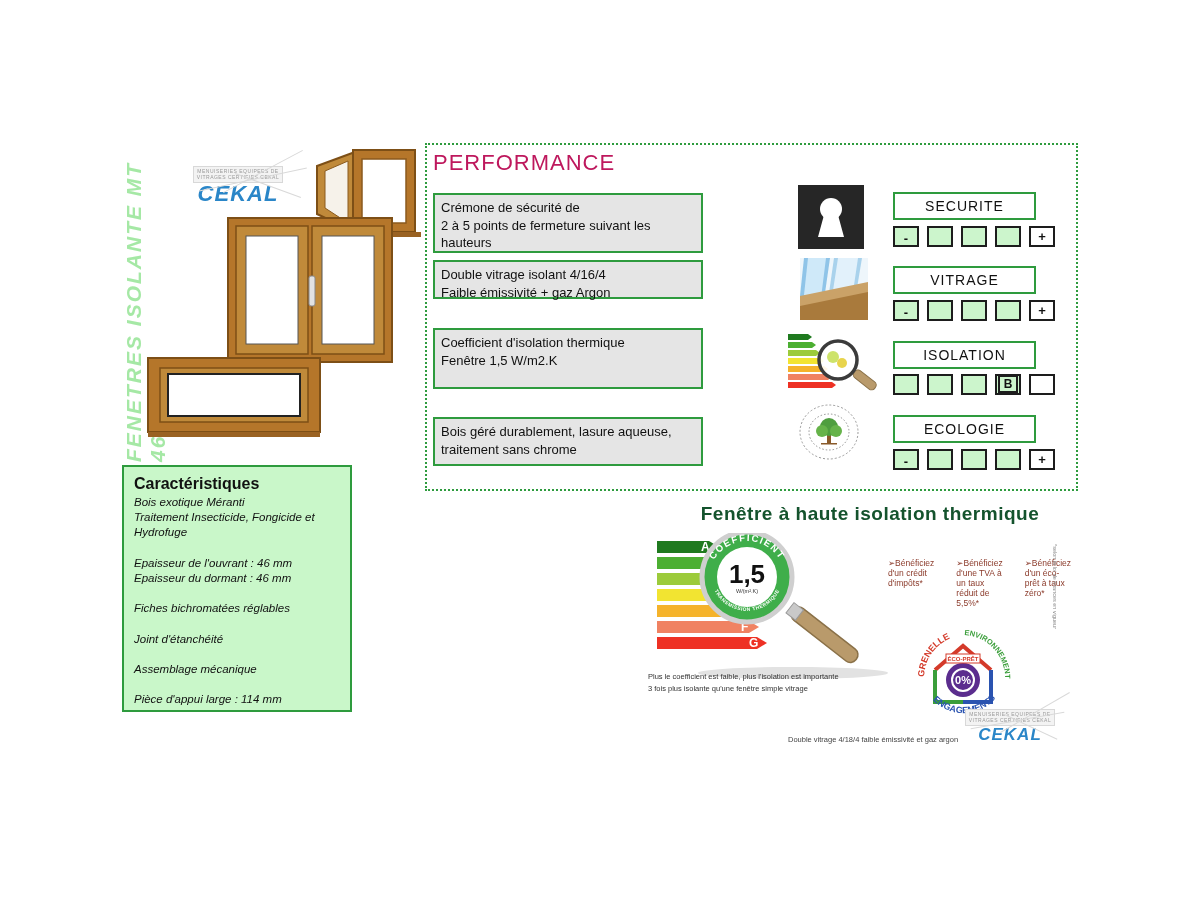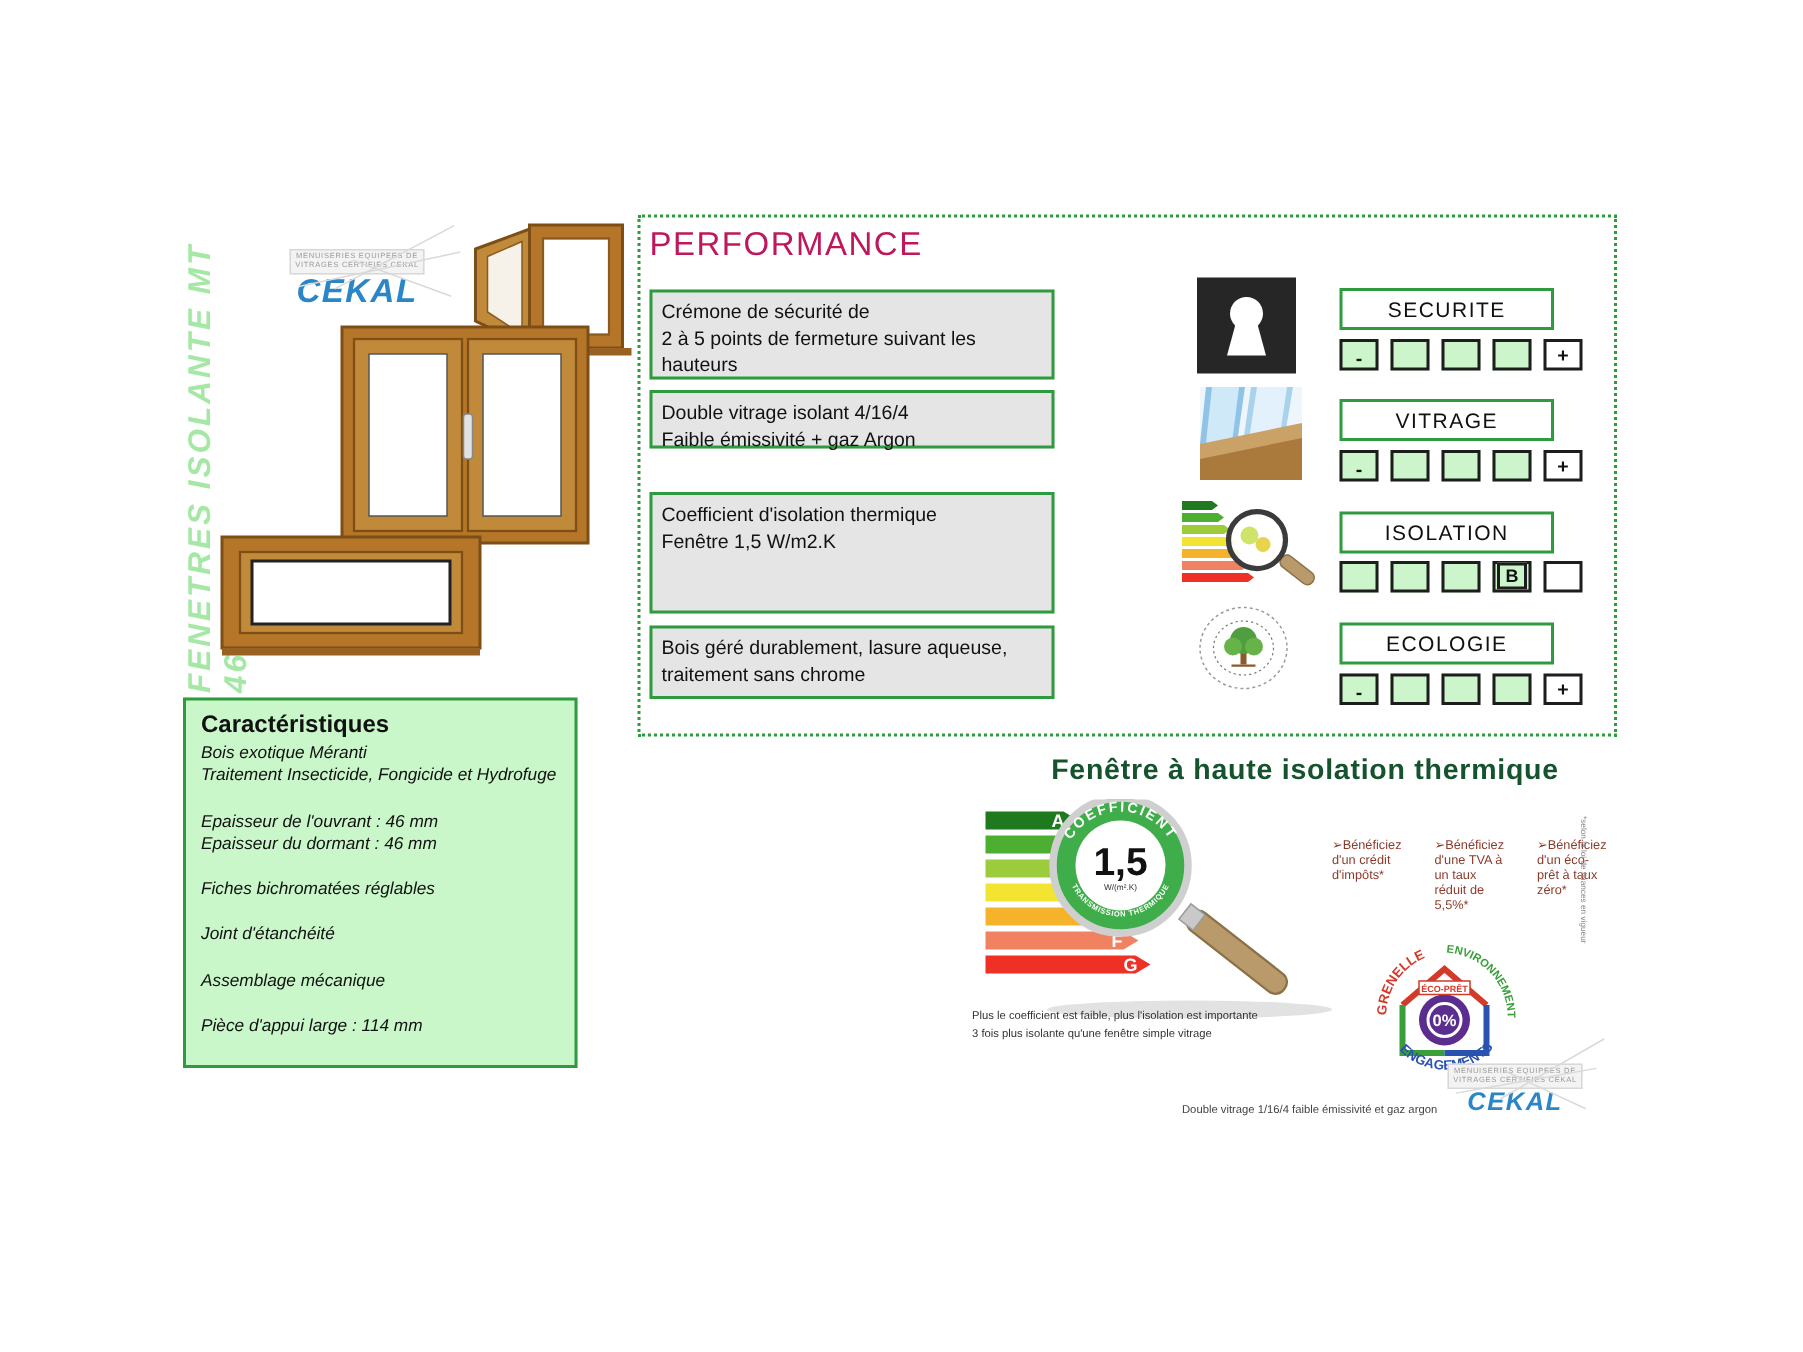--- a/index.html
+++ b/index.html
@@ -29,21 +29,21 @@
                 display:flex;align-items:center;justify-content:center;font-size:14px;letter-spacing:1px;color:#111;}
   .cells{left:893px;width:170px;display:flex;gap:8px;}
   .cell{width:26px;height:21px;border:2px solid #1d1d1d;background:#ccf5cc;box-sizing:border-box;
         display:flex;align-items:flex-end;justify-content:center;font-weight:700;font-size:13px;line-height:1;}
   .cell.center{align-items:center;}
   .cell.white{background:#fff;}
   .b-box{border:2px solid #1d1d1d;background:#ccf5cc;font-weight:700;font-size:12px;line-height:1;
          padding:1px 4px;display:inline-block;margin-bottom:1px;}
 
   
-  .char-box{left:122px;top:465px;width:263px;height:247px;background:#c9f7c9;border:2px solid #2e9b3e;
+  .char-box{left:122px;top:465px;width:230px;height:247px;background:#c9f7c9;border:2px solid #2e9b3e;
             box-sizing:border-box;padding:8px 10px;}
   .dim-box{left:375px;top:556px;width:251px;height:105px;background:#cdf2f7;border:2px solid #2e9b3e;
            box-sizing:border-box;padding:5px 8px;}
   .box-title{font-size:16px;font-weight:700;margin:0 0 2px 0;}
   .box-body{font-size:11.5px;font-style:italic;line-height:1.32;white-space:pre-line;}
 
   
   .thermal-heading{left:660px;top:503px;width:420px;text-align:center;font-size:19px;font-weight:600;color:#14532d;letter-spacing:.5px;}
   .caption{left:648px;top:671px;font-size:7.5px;color:#333;line-height:1.6;}
   .benefit{font-size:8.5px;color:#8b3a2a;}
@@ -95,21 +95,21 @@
     </g>
   </svg>
 
   <div class="abs perf-frame"></div>
   <div class="abs perf-title">PERFORMANCE</div>
 
   <div class="abs feature-box" style="top:193px;height:60px;">Crémone de sécurité de
 2 à 5 points de fermeture suivant les hauteurs</div>
   <div class="abs feature-box" style="top:260px;height:39px;">Double vitrage isolant 4/16/4
 Faible émissivité + gaz Argon</div>
-  <div class="abs feature-box" style="top:328px;height:81px;">Coefficient d'isolation thermique
+  <div class="abs feature-box" style="top:328px;height:61px;">Coefficient d'isolation thermique
 Fenêtre 1,5 W/m2.K</div>
   <div class="abs feature-box" style="top:417px;height:49px;">Bois géré durablement, lasure aqueuse,
 traitement sans chrome</div>
 
   <div class="abs" style="left:798px;top:185px;width:66px;height:64px;background:#262626;">
     <svg width="66" height="64" viewBox="0 0 66 64">
       <circle cx="33" cy="24" r="11" fill="#fff"></circle>
       <polygon points="26,30 40,30 46,52 20,52" fill="#fff"></polygon>
     </svg>
   </div>
@@ -285,21 +285,21 @@
       <textPath href="#gArcL" startOffset="50%" text-anchor="middle">GRENELLE</textPath>
     </text>
     <text font-size="7.5" font-weight="bold" fill="#3a9e3a">
       <textPath href="#gArcR" startOffset="50%" text-anchor="middle">ENVIRONNEMENT</textPath>
     </text>
     <text font-size="9" font-weight="bold" fill="#2a53b0">
       <textPath href="#gArcB" startOffset="50%" text-anchor="middle">ENGAGEMENTS</textPath>
     </text>
   </svg>
 
-  <div class="abs footer-note">Double vitrage 1/16/4 faible émissivité et gaz argon</div>
+  <div class="abs footer-note">Double vitrage 4/18/4 faible émissivité et gaz argon</div>
 
   <div class="abs cekal-wrap" style="left:955px;top:708px;width:110px;">
     <div class="scratch" style="width:80px;left:40px;top:4px;transform:rotate(-30deg);"></div>
     <div class="scratch" style="width:95px;left:15px;top:12px;transform:rotate(-10deg);"></div>
     <div class="scratch" style="width:60px;left:45px;top:18px;transform:rotate(25deg);"></div>
     <div class="cekal-tag" style="white-space:pre-line;">MENUISERIES EQUIPEES DE
 VITRAGES CERTIFIES CEKAL</div>
     <div class="cekal-name small">CEKAL</div>
   </div>
 

